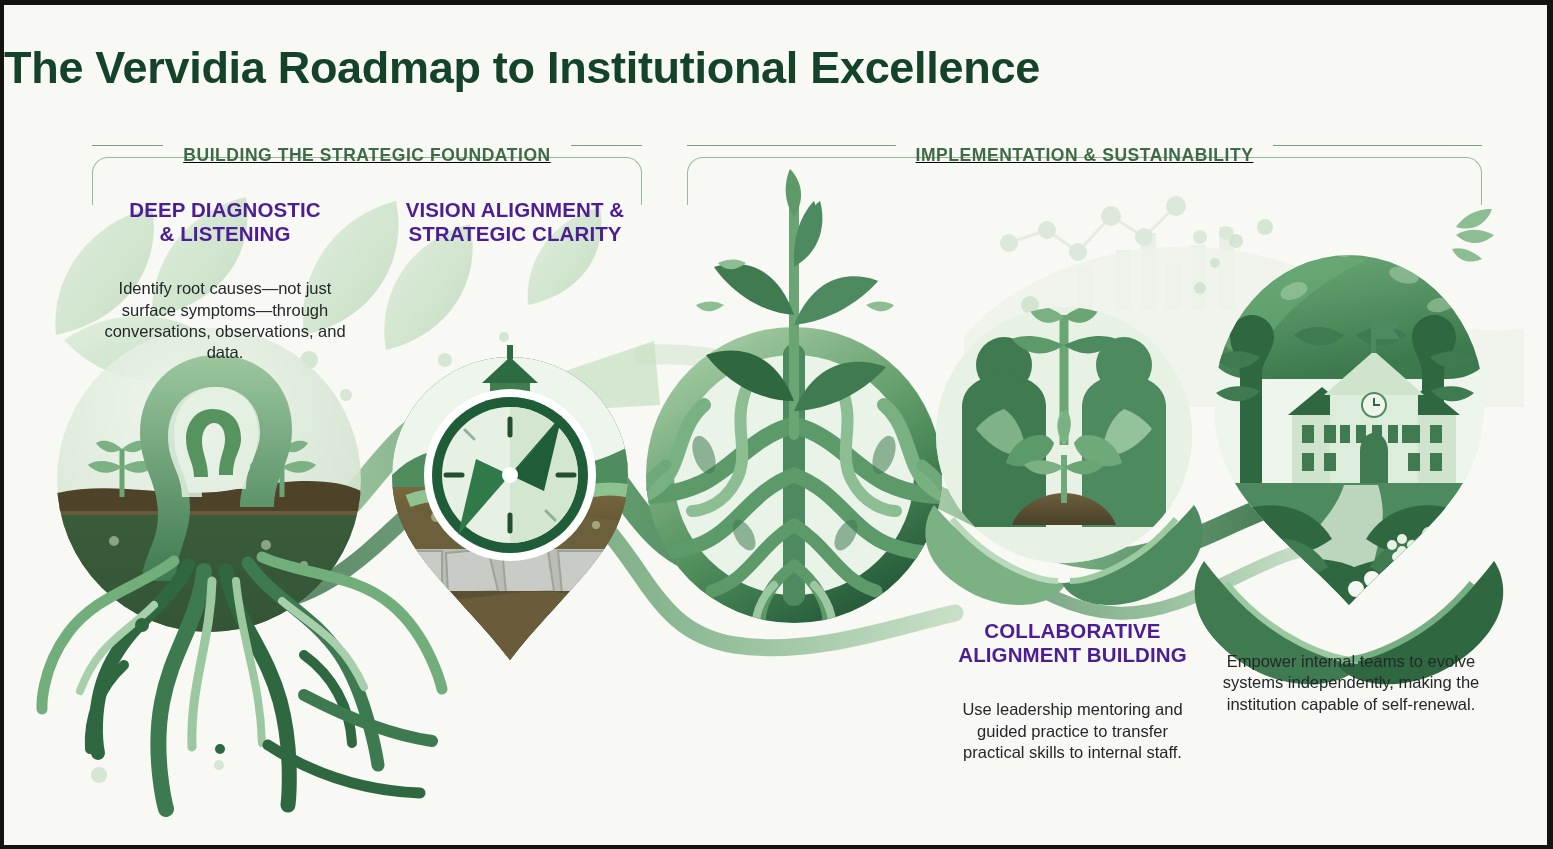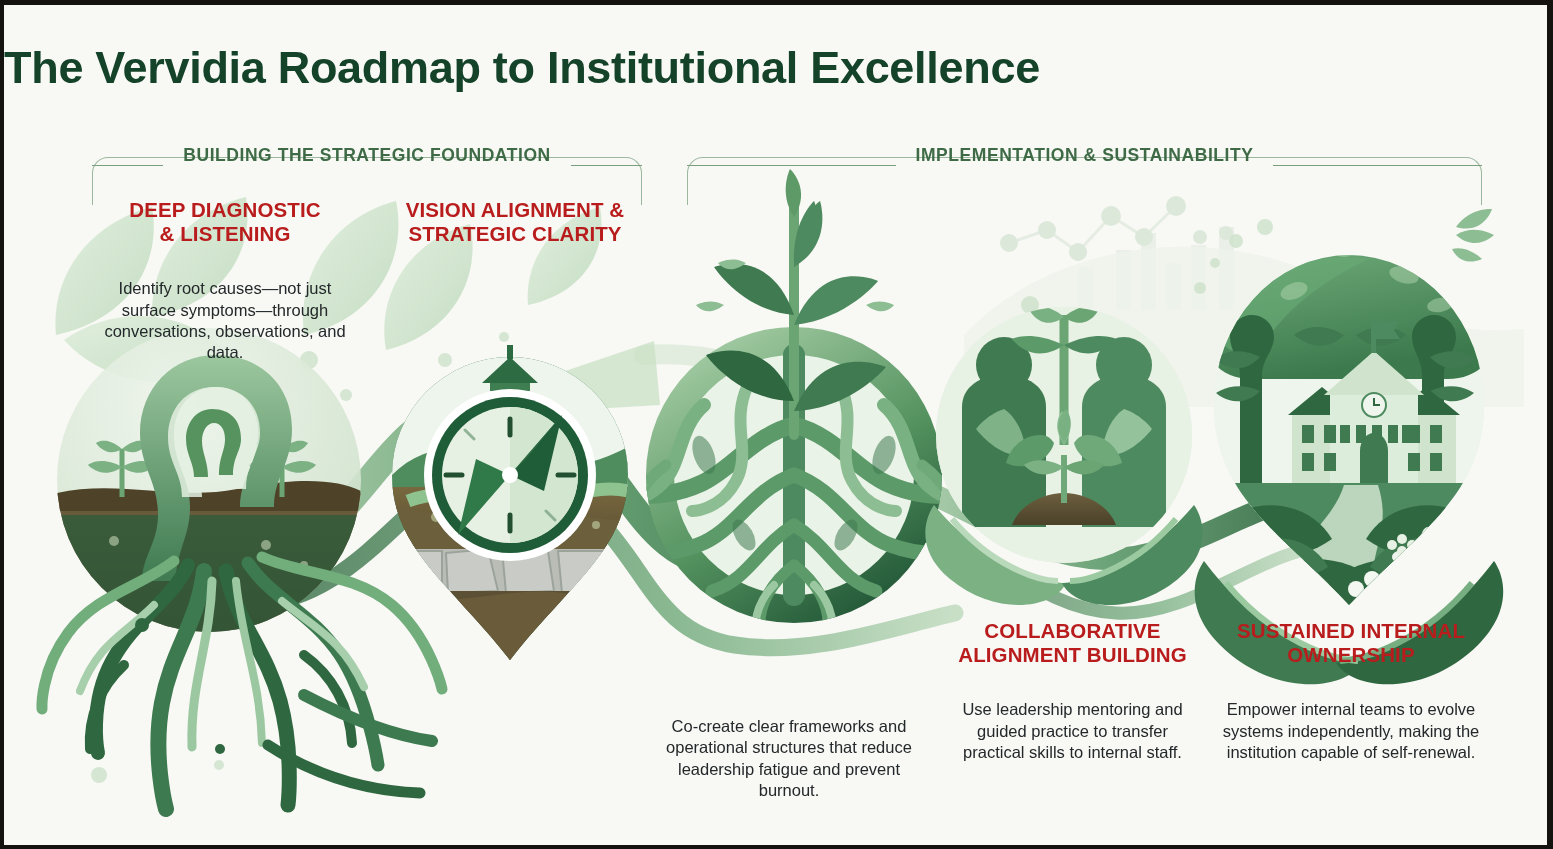--- a/index.html
+++ b/index.html
@@ -29,21 +29,21 @@
     text-align:left;
     font-size:45px; font-weight:bold;
     letter-spacing:-0.3px;
     color:#14432a;
     line-height:1.1;
   }
 
   
   .phase {
     position:absolute;
-    display:flex; align-items:flex-end; gap:20px;
+    display:flex; align-items:flex-start; gap:20px;text-decoration:underline;
   }
   .phase .rule {
     flex:1 1 auto; height:1px; background:#7a9f7e; min-width:18px;
   }
   .phase .plabel {
     font-size:17.5px; font-weight:bold; letter-spacing:0.55px;
     color:#3e6b46; white-space:nowrap;
   }
   .bracket {
     position:absolute;
@@ -51,21 +51,21 @@
     border-bottom:none;
     border-top-left-radius:16px;
     border-top-right-radius:16px;
     pointer-events:none;
   }
 
   
   .step { position:absolute; text-align:center; }
   .step h3 {
     font-size:20.5px; font-weight:bold; line-height:1.18;
-    color:#b91c1c; letter-spacing:0.1px;
+    color:#4c1d95; letter-spacing:0.1px;
     margin-bottom:9px;
   }
   .step p {
     font-size:16.5px; line-height:1.29; color:#23282a;margin-top:32px;
   }
 
   #step1 { left:88px;  top:193px; width:266px; }
   #step2 { left:378px; top:193px; width:266px; }
   #step3 { left:652px; top:679px; width:266px; }
   #step4 { left:946px; top:614px; width:245px; }
@@ -549,33 +549,28 @@
     </div>
 
     <div class="step" id="step2">
       <h3>
         <span>VISION ALIGNMENT &amp;</span><br>
         <span>STRATEGIC CLARITY</span>
       </h3>
     </div>
 
     <div class="step" id="step3">
-      <p>Co-create clear frameworks and operational structures that reduce leadership fatigue and prevent burnout.</p>
     </div>
 
     <div class="step" id="step4">
       <h3>
         <span>COLLABORATIVE</span><br>
         <span>ALIGNMENT BUILDING</span>
       </h3>
       <p>Use leadership mentoring and guided practice to transfer practical skills to internal staff.</p>
     </div>
 
     <div class="step" id="step5">
-      <h3>
-        <span>SUSTAINED INTERNAL</span><br>
-        <span>OWNERSHIP</span>
-      </h3>
       <p>Empower internal teams to evolve systems independently, making the institution capable of self-renewal.</p>
     </div>
 
   </div>
 </div>
 
 </body></html>

